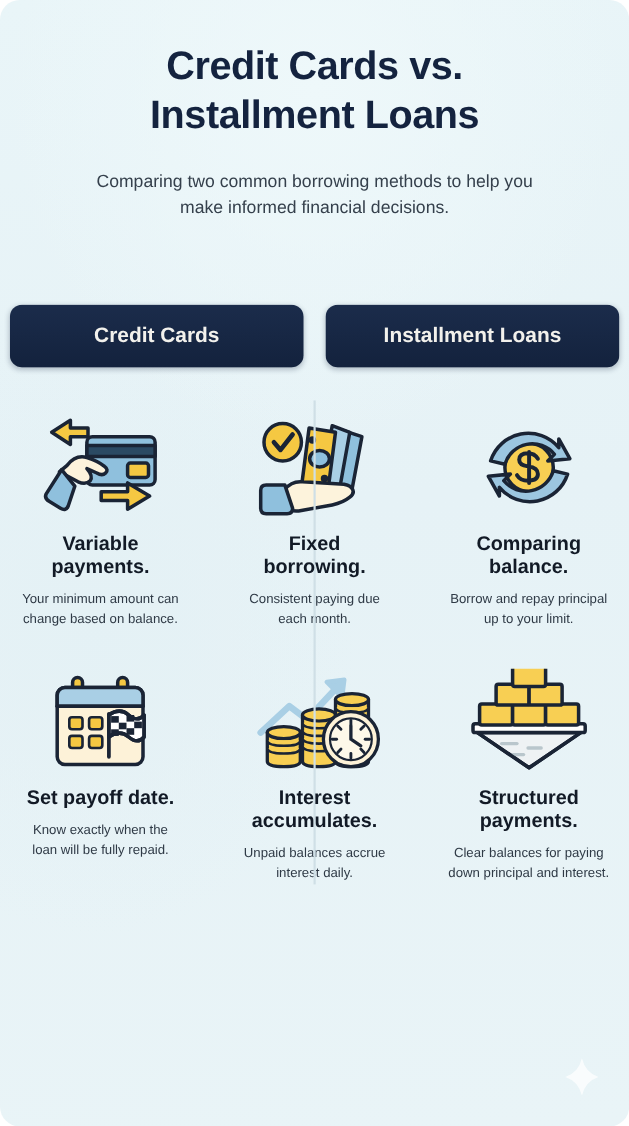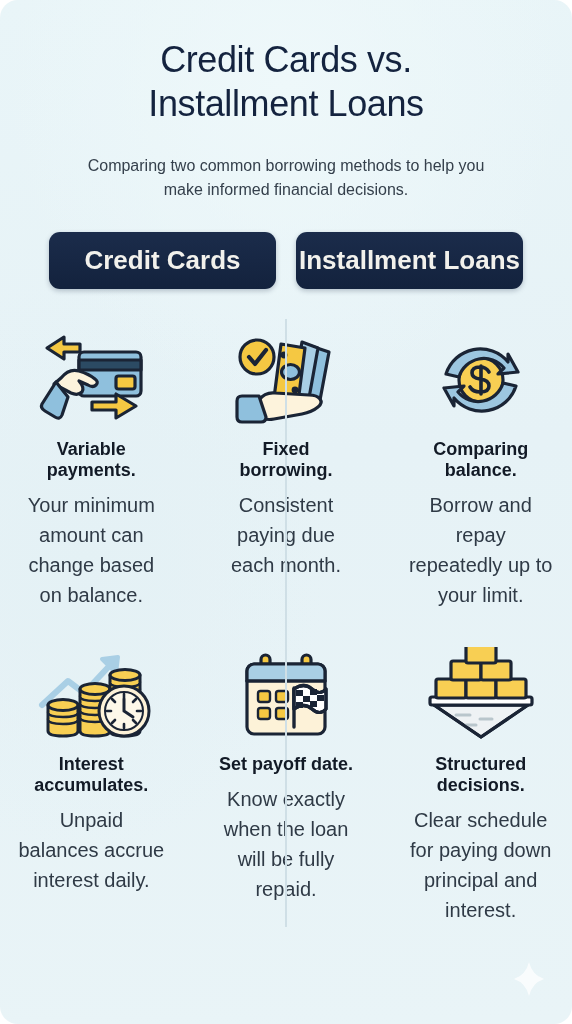--- a/index.html
+++ b/index.html
@@ -31,54 +31,55 @@
   
   .header {
     padding-top: 38px;
     text-align: center;
   }
   .title {
     margin: 0 auto;
     width: 430px;
     font-size: 36px;
     line-height: 1.22;
-    font-weight: normal;
+    font-weight: bold;
     color: #14233f;
     letter-spacing: -0.4px;
     text-align: center;
   }
   .subtitle {
     margin: 28px auto 0;
     width: 400px;
     font-size: 16px;
     line-height: 1.52;
     color: #35404c;
   }
 
   
   .pill-row {
     display: flex;
     justify-content: center;
     gap: 20px;
     margin-top: 30px;
   }
   .pill {
-    width: 227px;
+    width: 267px;
     height: 57px;
     border-radius: 11px;
     background: #14233f;
     background-image: linear-gradient(180deg, #1b2c4b 0%, #13223d 100%);
     color: #f2f1ec;
-    font-size: 26px;
+    font-size: 19px;
     font-weight: bold;
     display: flex;
     align-items: center;
     justify-content: center;
     box-shadow: 0 2px 5px rgba(20,35,63,0.25);
     box-sizing: border-box;
+    margin-top: 45px;
   }
 
   
   .grid {
     position: relative;
     margin-top: 26px;
     display: grid;
     grid-template-columns: 1fr 1fr 1fr;
     column-gap: 12px;
   }
@@ -119,21 +120,21 @@
     left: 0;
     right: 0;
     bottom: -1px;
     height: 5px;
     background: #f3dc9d;
     border-radius: 2px;
     z-index: -1;
   }
   .feature-desc {
     margin-top: 7px;
-    font-size: 20px;
+    font-size: 12px;
     line-height: 1.5;
     color: #2f3a46;
     max-width: 230px;
   }
 
   
   .sparkle {
     position: absolute;
     right: 28px;
     bottom: 28px;
@@ -225,21 +226,59 @@
 
             <path d="M17 42 a36 36 0 0 1 62 -12 l0 -8 l10 18 l-20 2 l6 -6 a26 26 0 0 0 -45 9 Z" fill="#9cc6e0"></path>
 
             <path d="M87 54 a36 36 0 0 1 -62 12 l0 8 l-10 -18 l20 -2 l-6 6 a26 26 0 0 0 45 -9 Z" fill="#9cc6e0"></path>
 
             <path d="M52 34 L52 62 M60 40 q-3 -5 -9 -5 q-8 0 -8 6 q0 5 8 6 q9 1 9 7 q0 6 -9 6 q-7 0 -10 -5" stroke-width="3.6" stroke-linecap="round"></path>
           </g>
         </svg>
       </div>
       <div class="feature-title">Comparing balance.</div>
-      <div class="feature-desc">Borrow and repay repeatedly up to your limit.</div>
+      <div class="feature-desc">Borrow and repay principal up to your limit.</div>
+    </div>
+
+    <div class="cell">
+      <div class="icon-wrap">
+        <svg width="104" height="96" viewBox="0 0 104 96">
+          <g fill="none" stroke="#1a2435" stroke-width="3.2" stroke-linejoin="round" stroke-linecap="round">
+
+            <rect x="27" y="8" width="9" height="20" rx="4.5" fill="#f5c842"></rect>
+            <rect x="68" y="8" width="9" height="20" rx="4.5" fill="#f5c842"></rect>
+
+            <rect x="13" y="17" width="78" height="70" rx="7" fill="#fdf2d8"></rect>
+            <path d="M13 34 L13 24 a7 7 0 0 1 7 -7 l64 0 a7 7 0 0 1 7 7 l0 10 Z" fill="#a9cfe5"></path>
+            <path d="M13 34 L91 34"></path>
+
+            <g fill="#f5c842" stroke-width="2.4">
+              <rect x="24" y="44" width="12" height="11" rx="2.5"></rect>
+              <rect x="42" y="44" width="12" height="11" rx="2.5"></rect>
+              <rect x="24" y="61" width="12" height="11" rx="2.5"></rect>
+              <rect x="42" y="61" width="12" height="11" rx="2.5"></rect>
+            </g>
+
+            <path d="M60 41 L60 80" stroke-width="3.4"></path>
+
+            <path d="M60 42 q10 -7 18 0 q8 7 14 0 l0 20 q-6 7 -14 0 q-8 -7 -18 0 Z" fill="#ffffff"></path>
+            <g stroke="none" fill="#1a2435">
+              <rect x="62" y="43" width="7" height="6"></rect>
+              <rect x="76" y="42" width="7" height="6"></rect>
+              <rect x="69" y="49" width="7" height="6"></rect>
+              <rect x="83" y="48" width="7" height="6"></rect>
+              <rect x="62" y="55" width="7" height="6"></rect>
+              <rect x="76" y="54" width="7" height="6"></rect>
+            </g>
+            <path d="M60 42 q10 -7 18 0 q8 7 14 0 l0 20 q-6 7 -14 0 q-8 -7 -18 0 Z"></path>
+          </g>
+        </svg>
+      </div>
+      <div class="feature-title">Set payoff date.</div>
+      <div class="feature-desc">Know exactly when the loan will be fully repaid.</div>
     </div>
 
     <div class="cell">
       <div class="icon-wrap">
         <svg width="126" height="96" viewBox="0 0 126 96">
           <g fill="none" stroke="#1a2435" stroke-width="3" stroke-linejoin="round" stroke-linecap="round">
 
             <path d="M14 58 L40 34 L56 46 L86 14" stroke="#a9cfe5" stroke-width="6"></path>
             <path d="M74 12 L90 10 L88 26 Z" fill="#a9cfe5" stroke="#a9cfe5" stroke-width="4"></path>
 
@@ -276,58 +315,20 @@
             <path d="M96 64 L96 52 M96 64 L105 70" stroke-width="3"></path>
           </g>
         </svg>
       </div>
       <div class="feature-title">Interest accumulates.</div>
       <div class="feature-desc">Unpaid balances accrue interest daily.</div>
     </div>
 
     <div class="cell">
       <div class="icon-wrap">
-        <svg width="104" height="96" viewBox="0 0 104 96">
-          <g fill="none" stroke="#1a2435" stroke-width="3.2" stroke-linejoin="round" stroke-linecap="round">
-
-            <rect x="27" y="8" width="9" height="20" rx="4.5" fill="#f5c842"></rect>
-            <rect x="68" y="8" width="9" height="20" rx="4.5" fill="#f5c842"></rect>
-
-            <rect x="13" y="17" width="78" height="70" rx="7" fill="#fdf2d8"></rect>
-            <path d="M13 34 L13 24 a7 7 0 0 1 7 -7 l64 0 a7 7 0 0 1 7 7 l0 10 Z" fill="#a9cfe5"></path>
-            <path d="M13 34 L91 34"></path>
-
-            <g fill="#f5c842" stroke-width="2.4">
-              <rect x="24" y="44" width="12" height="11" rx="2.5"></rect>
-              <rect x="42" y="44" width="12" height="11" rx="2.5"></rect>
-              <rect x="24" y="61" width="12" height="11" rx="2.5"></rect>
-              <rect x="42" y="61" width="12" height="11" rx="2.5"></rect>
-            </g>
-
-            <path d="M60 41 L60 80" stroke-width="3.4"></path>
-
-            <path d="M60 42 q10 -7 18 0 q8 7 14 0 l0 20 q-6 7 -14 0 q-8 -7 -18 0 Z" fill="#ffffff"></path>
-            <g stroke="none" fill="#1a2435">
-              <rect x="62" y="43" width="7" height="6"></rect>
-              <rect x="76" y="42" width="7" height="6"></rect>
-              <rect x="69" y="49" width="7" height="6"></rect>
-              <rect x="83" y="48" width="7" height="6"></rect>
-              <rect x="62" y="55" width="7" height="6"></rect>
-              <rect x="76" y="54" width="7" height="6"></rect>
-            </g>
-            <path d="M60 42 q10 -7 18 0 q8 7 14 0 l0 20 q-6 7 -14 0 q-8 -7 -18 0 Z"></path>
-          </g>
-        </svg>
-      </div>
-      <div class="feature-title">Set payoff date.</div>
-      <div class="feature-desc">Know exactly when the loan will be fully repaid.</div>
-    </div>
-
-    <div class="cell">
-      <div class="icon-wrap">
         <svg width="126" height="96" viewBox="0 0 126 96">
           <g fill="none" stroke="#1a2435" stroke-width="3.2" stroke-linejoin="round" stroke-linecap="round">
 
             <path d="M16 58 L110 58 L63 90 Z" fill="#eef2f4"></path>
             <g stroke="#b9c6cc" stroke-width="3">
               <path d="M38 68 L52 68"></path>
               <path d="M62 72 L74 72"></path>
               <path d="M48 78 L58 78"></path>
             </g>
             <path d="M16 58 L110 58 L63 90 Z"></path>
@@ -338,22 +339,22 @@
             <rect x="48" y="32" width="30" height="19" rx="2" fill="#f8cf53"></rect>
             <rect x="78" y="32" width="30" height="19" rx="2" fill="#f8cf53"></rect>
 
             <rect x="33" y="14" width="30" height="19" rx="2" fill="#f8cf53"></rect>
             <rect x="63" y="14" width="30" height="19" rx="2" fill="#f8cf53"></rect>
 
             <rect x="48" y="-3" width="30" height="19" rx="2" fill="#f8cf53"></rect>
           </g>
         </svg>
       </div>
-      <div class="feature-title">Structured decisions.</div>
-      <div class="feature-desc">Clear schedule for paying down principal and interest.</div>
+      <div class="feature-title">Structured payments.</div>
+      <div class="feature-desc">Clear balances for paying down principal and interest.</div>
     </div>
   </div>
 
   <svg class="sparkle" viewBox="0 0 30 34">
     <path d="M15 0 Q18 13 30 17 Q18 21 15 34 Q12 21 0 17 Q12 13 15 0 Z" fill="#ffffff"></path>
   </svg>
 
 </div>
 
 </body></html>

